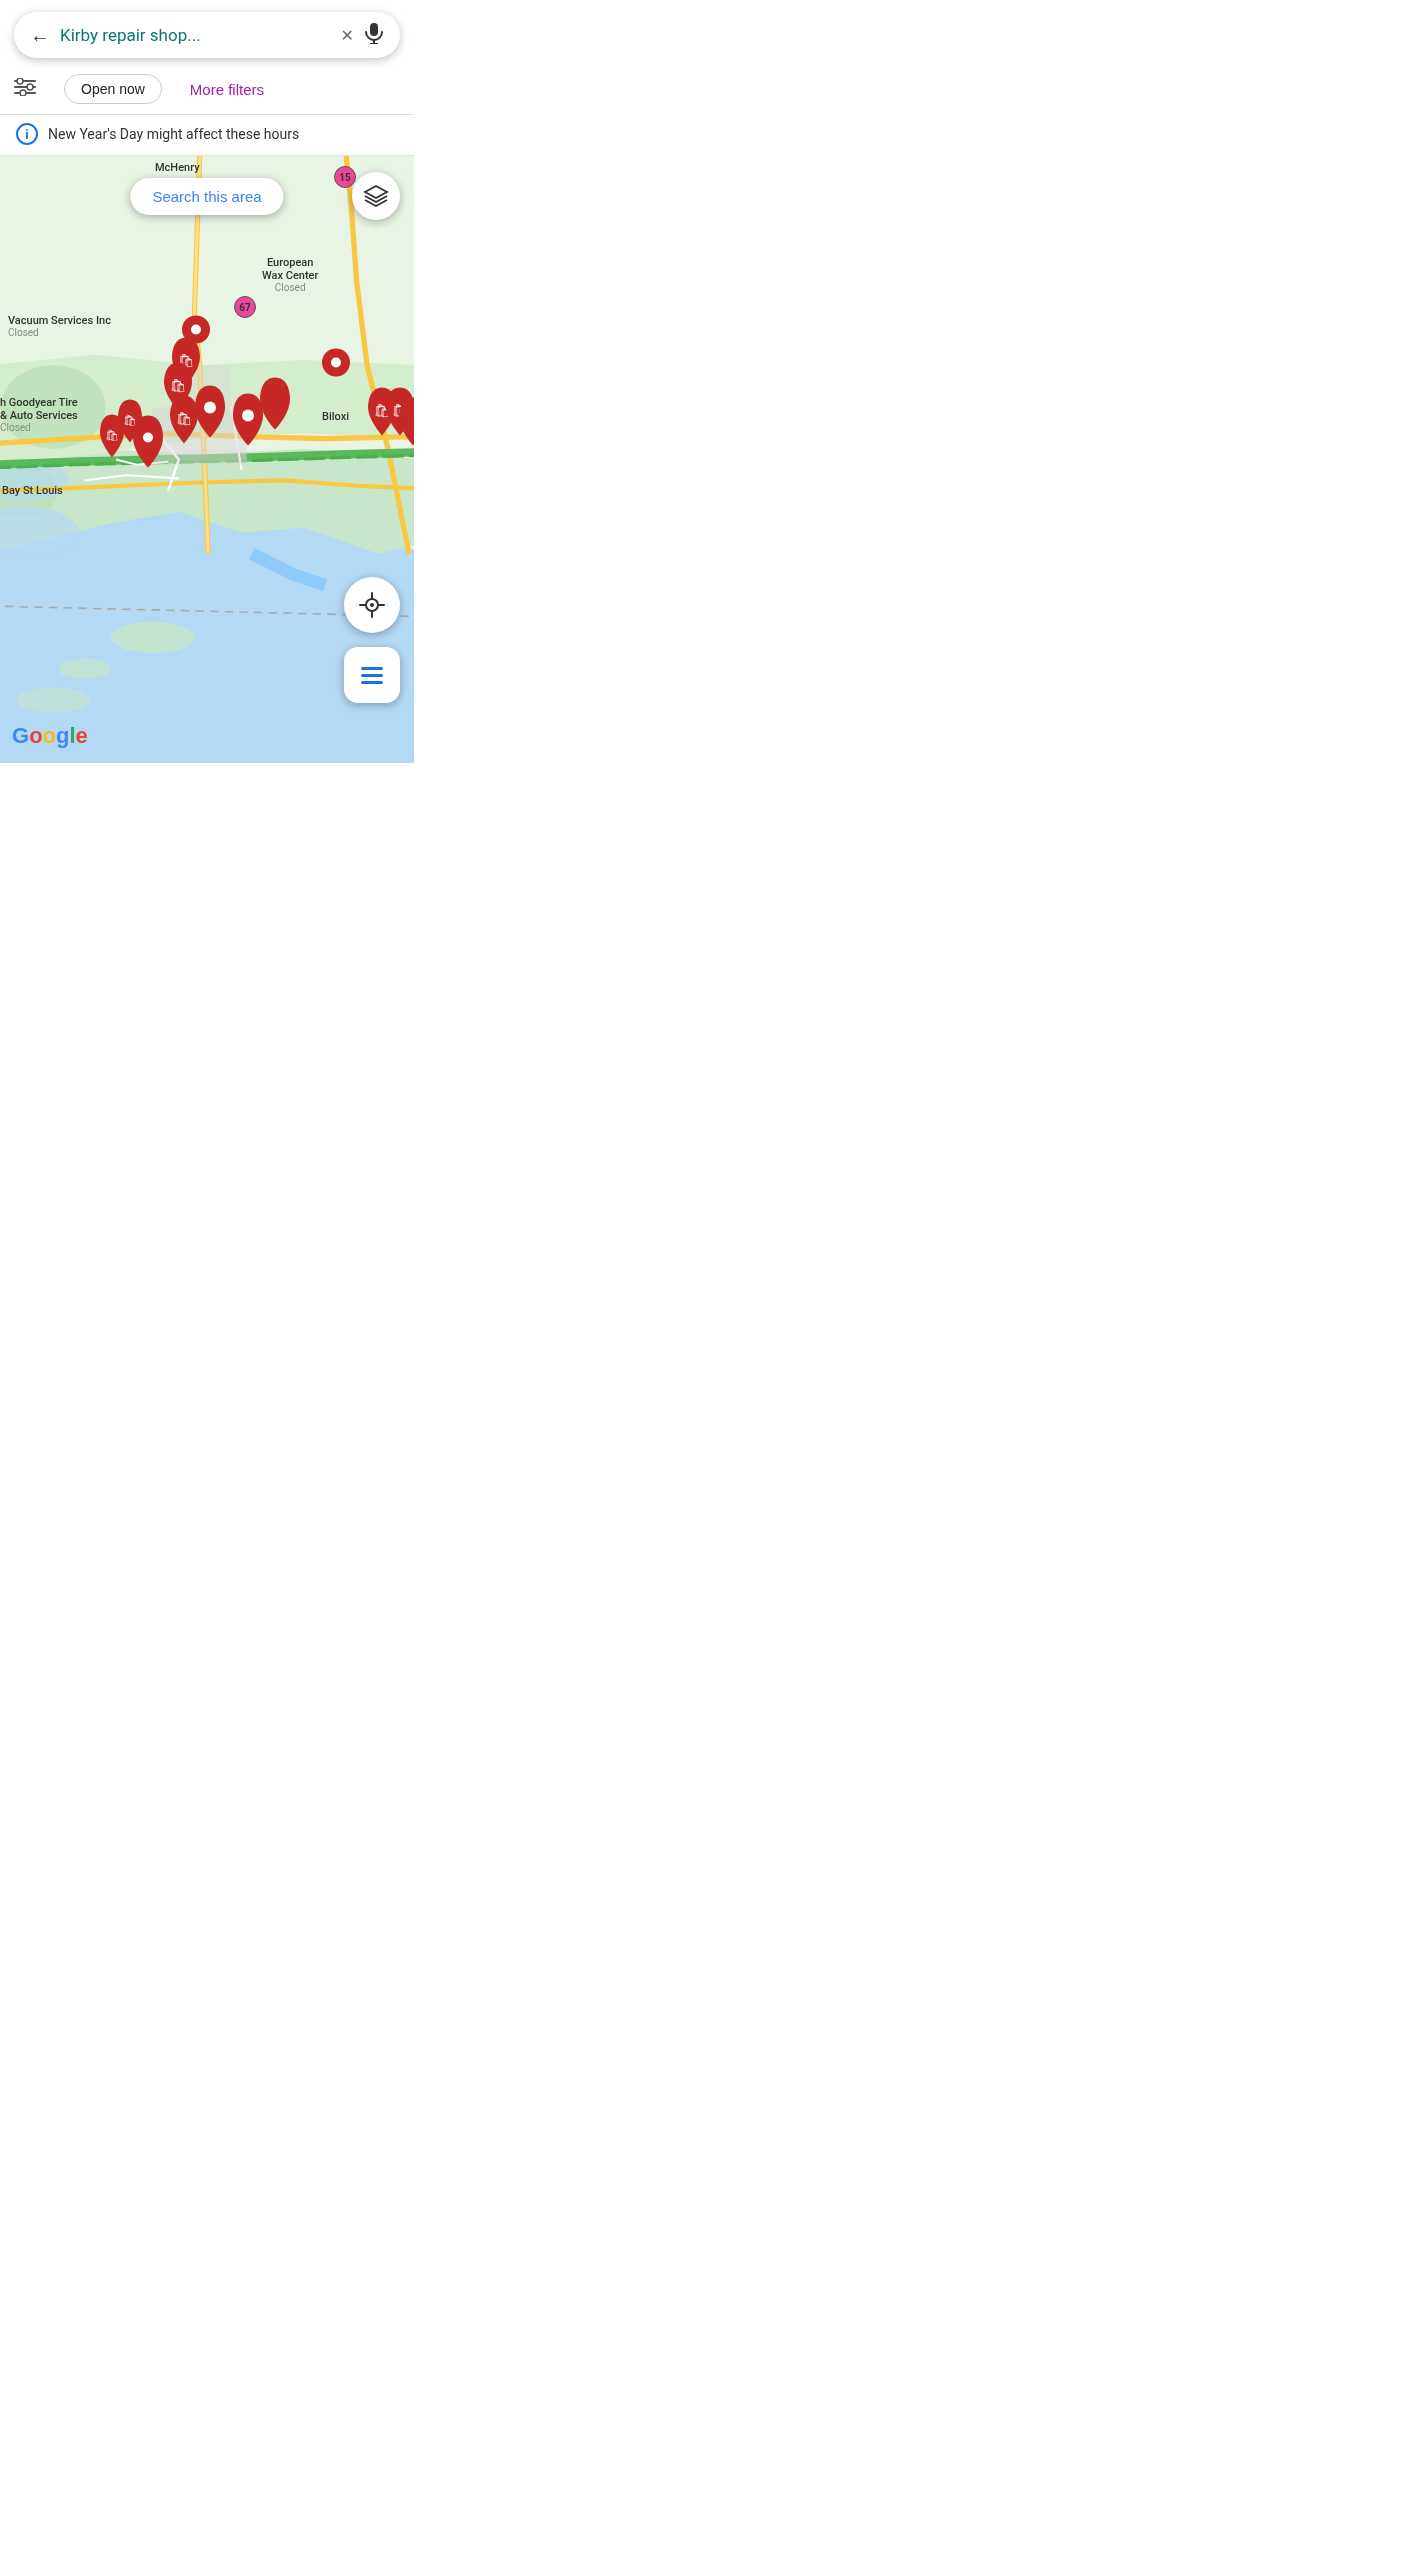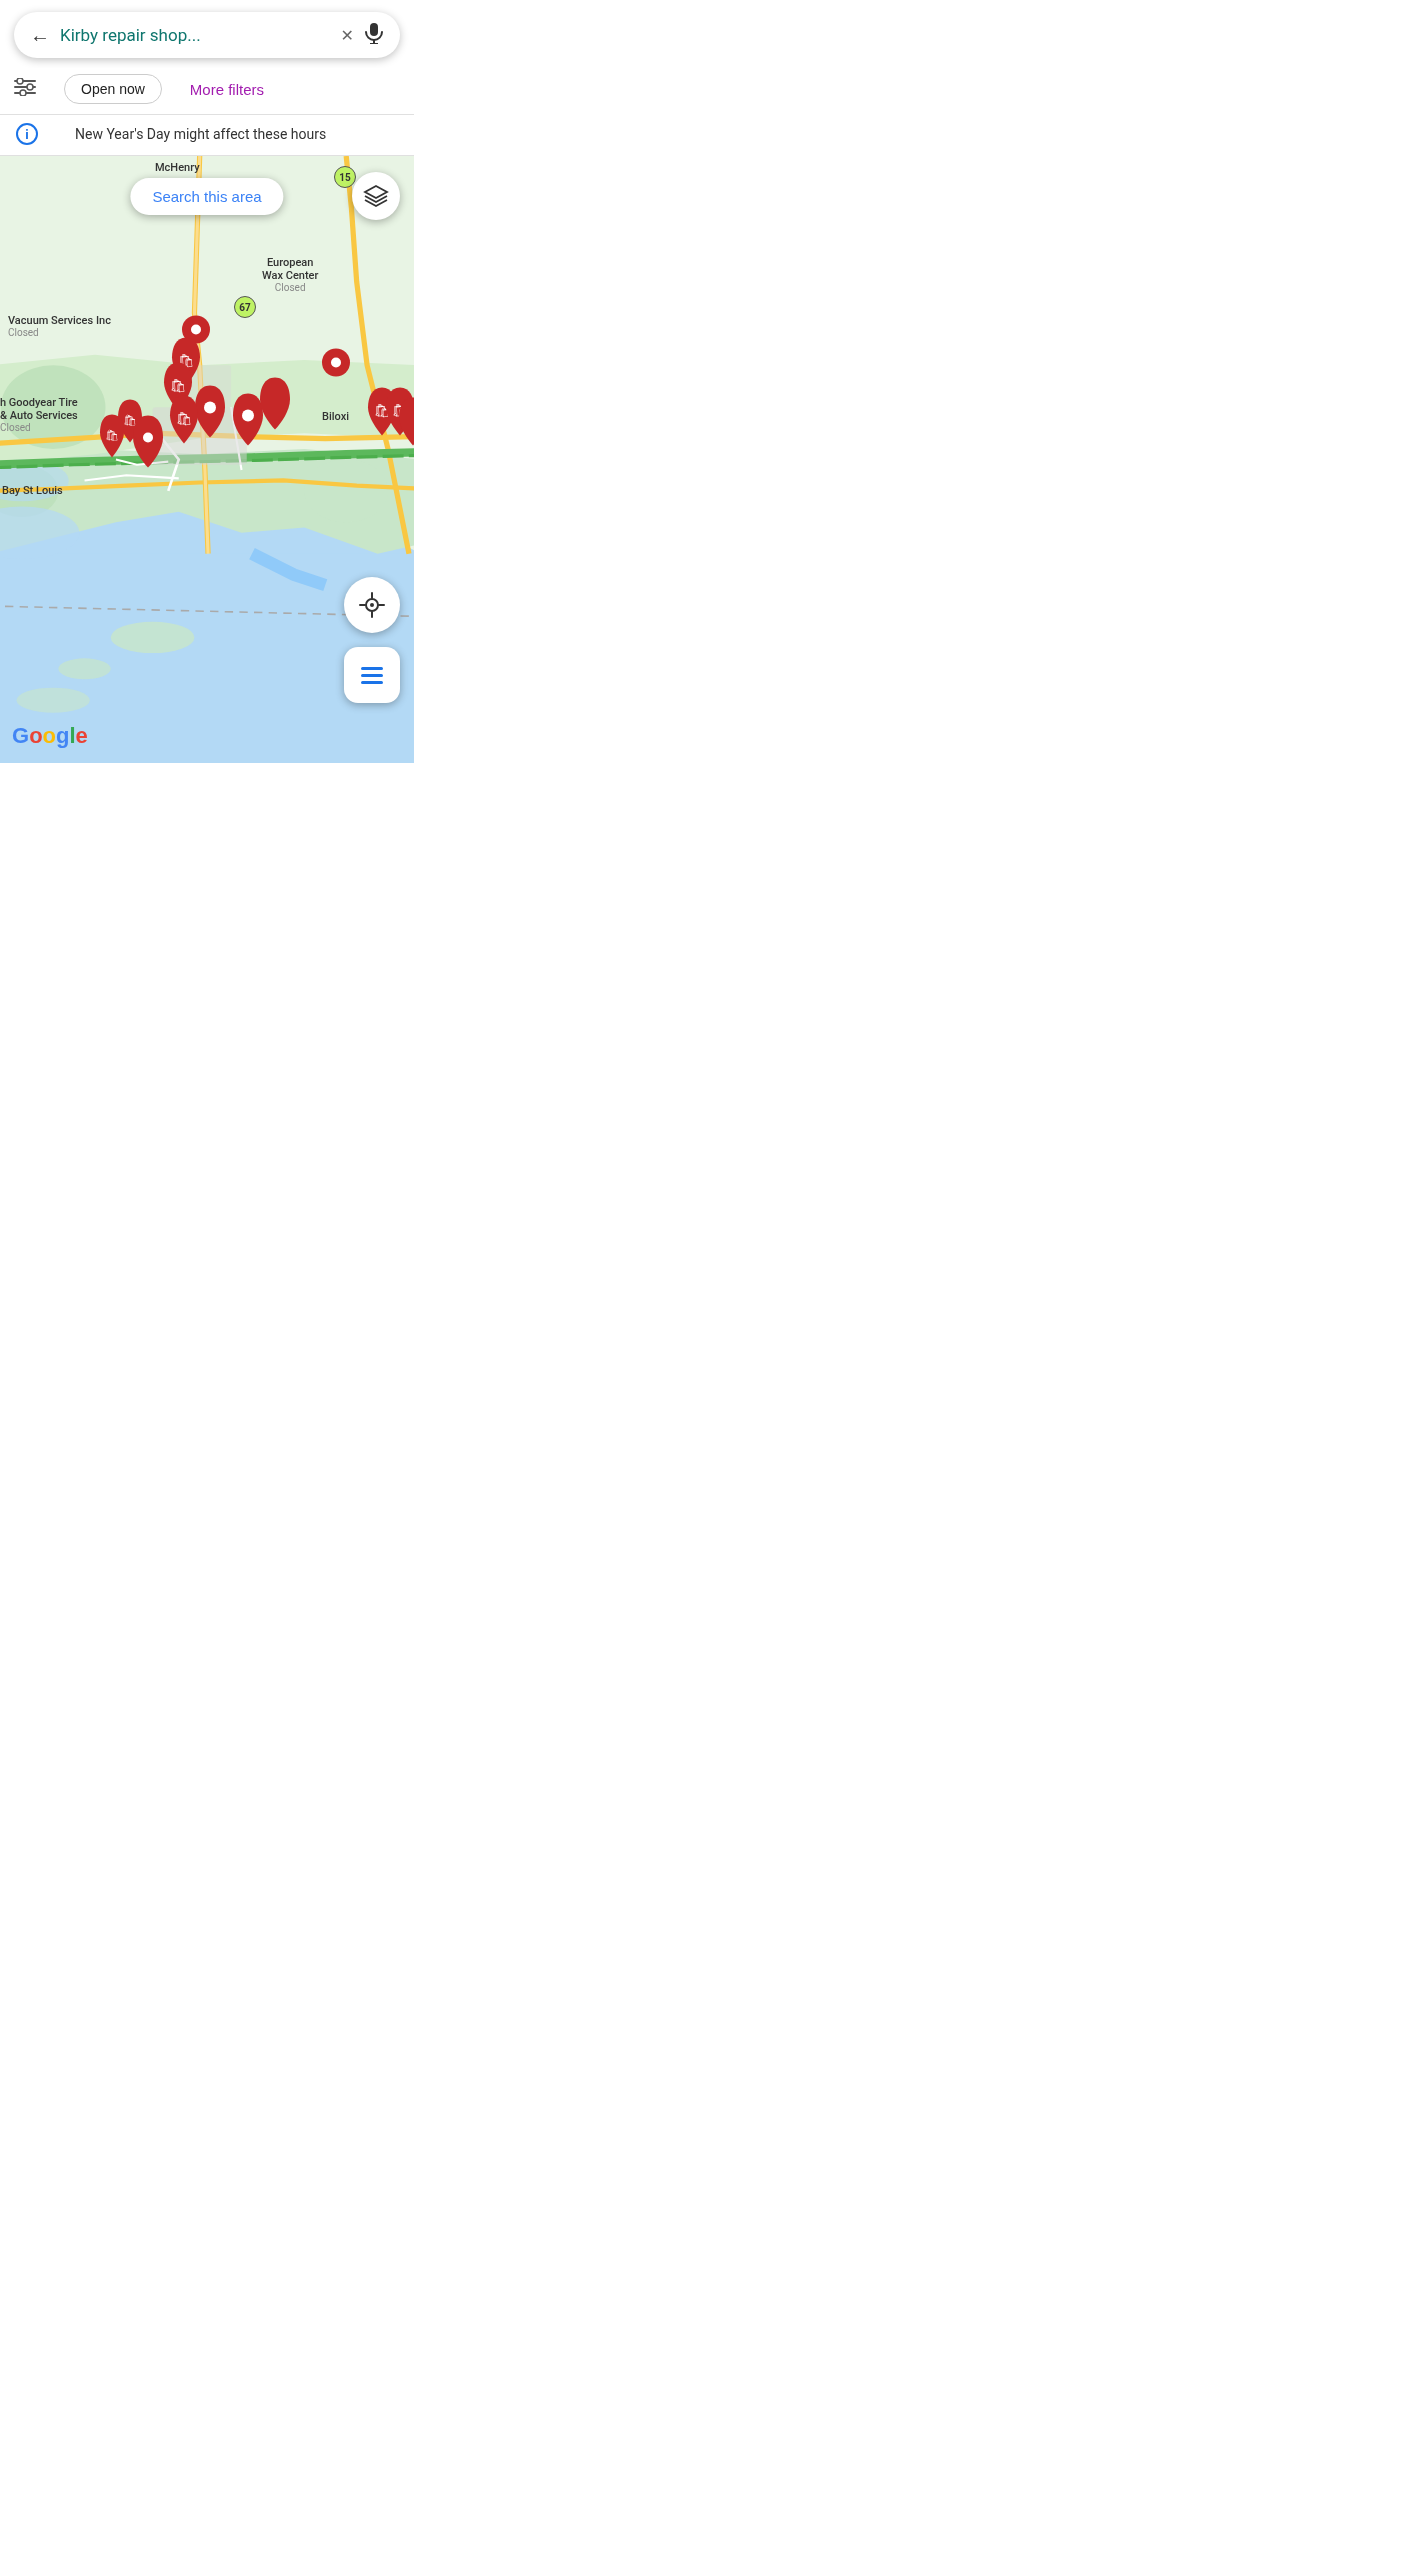--- a/index.html
+++ b/index.html
@@ -102,21 +102,20 @@
       display: flex;
       align-items: center;
       justify-content: center;
       font-size: 13px;
       font-weight: bold;
       flex-shrink: 0;
     }
     .info-text {
       font-size: 14px;
       color: #333;
-      margin-left: 27px;
     }
 
     
     .map-container {
       position: relative;
       width: 100%;
       height: 607px;
       overflow: hidden;
       background: #e8f5e9;
     }
@@ -218,21 +217,21 @@
     .road-shield {
       position: absolute;
       z-index: 5;
       pointer-events: none;
     }
     .shield-circle {
       width: 22px;
       height: 22px;
       border-radius: 50%;
       border: 1.5px solid #555;
-      background: #bef264;
+      background: #ec4899;
       display: flex;
       align-items: center;
       justify-content: center;
       font-size: 10px;
       color: #333;
       font-weight: bold;
     }
 
     
     .google-logo {

